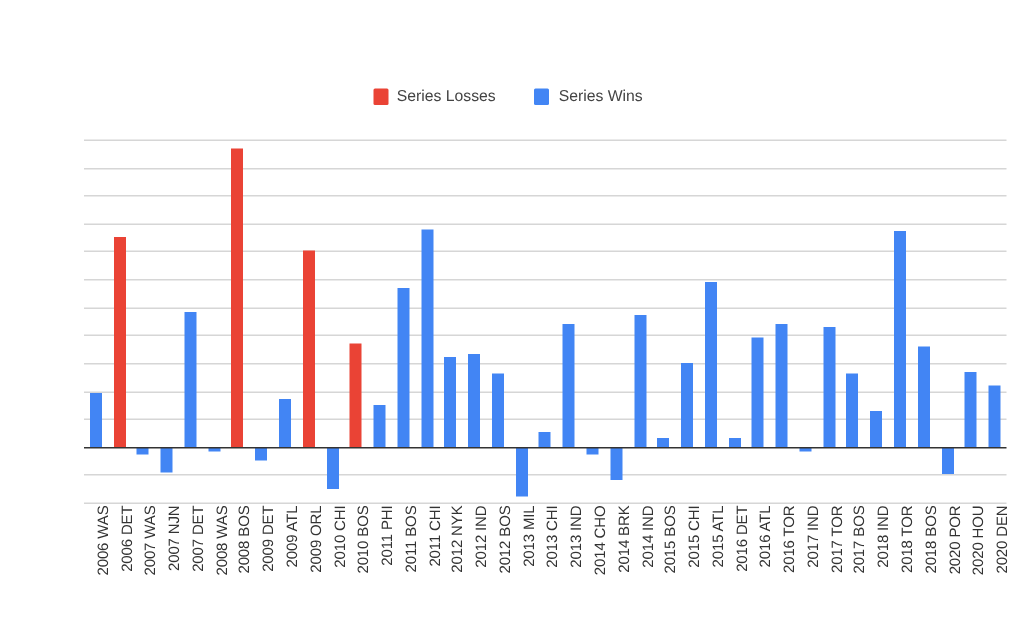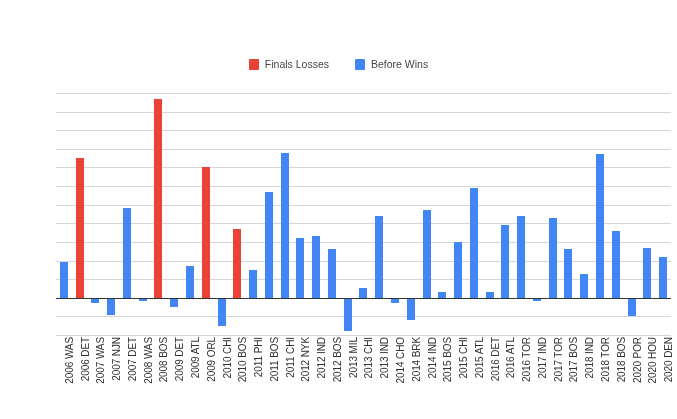--- a/index.html
+++ b/index.html
@@ -124,25 +124,25 @@
 </style>
 </head>
 <body>
 
 <div id="chart-root">
 
 
   <div id="legend">
     <div class="legend-item">
       <span class="legend-swatch" style="background: rgb(234, 67, 53);"></span>
-      <span>Finals Losses</span>
+      <span>Series Losses</span>
     </div>
     <div class="legend-item">
       <span class="legend-swatch" style="background: rgb(66, 133, 244);"></span>
-      <span>Before Wins</span>
+      <span>Series Wins</span>
     </div>
   </div>
 
   <div id="plot-area">
     <div id="grid-layer">
         <div class="gridline" style="top: 0px;"></div>
         <div class="gridline" style="top: 18.6154px;"></div>
         <div class="gridline" style="top: 37.2308px;"></div>
         <div class="gridline" style="top: 55.8462px;"></div>
         <div class="gridline" style="top: 74.4615px;"></div>

